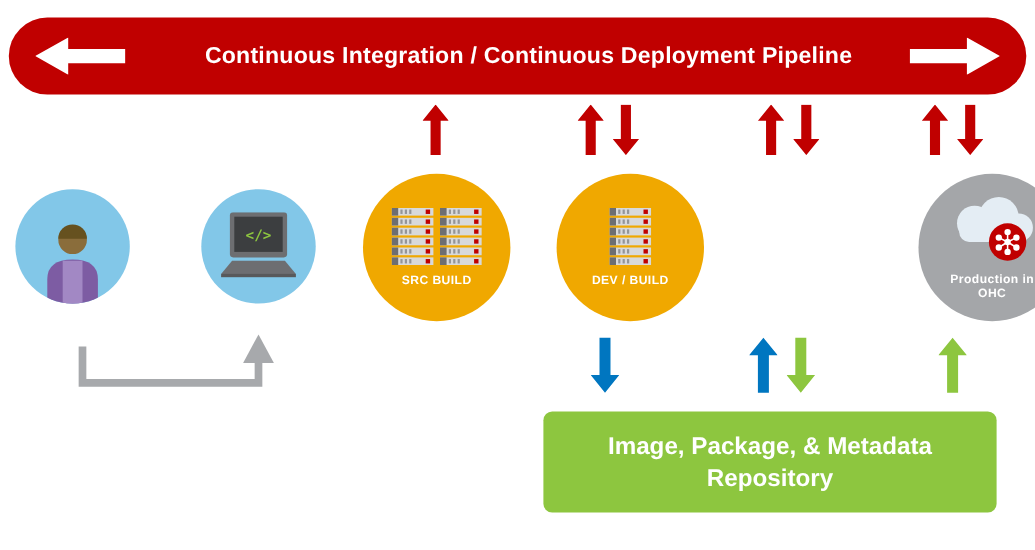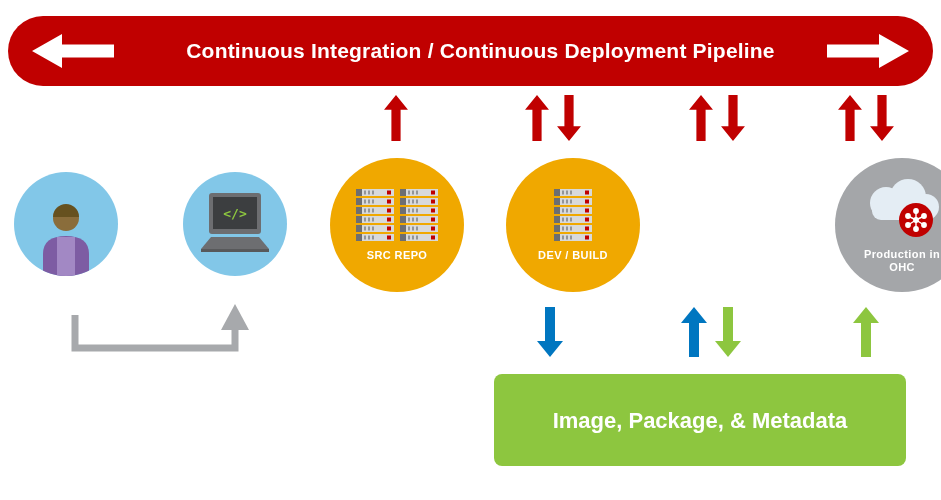--- a/index.html
+++ b/index.html
@@ -112,21 +112,21 @@
       <polygon points="8,56 76,56 66,44 18,44" fill="#6d6e71"></polygon>
       <rect x="8" y="56" width="68" height="3" fill="#58595b"></rect>
     </svg>
   </div>
 
   <div class="circle c-amber" style="left:330px;top:158px;width:134px;height:134px">
     <svg width="82" height="52" viewBox="0 0 82 52">
       <use href="#server-stack"></use>
       <use href="#server-stack" x="44"></use>
     </svg>
-    <div class="label">SRC REPO</div>
+    <div class="label">SRC BUILD</div>
   </div>
 
   <div class="circle c-amber" style="left:506px;top:158px;width:134px;height:134px">
     <svg width="38" height="52" viewBox="0 0 38 52">
       <use href="#server-stack"></use>
     </svg>
     <div class="label">DEV / BUILD</div>
   </div>
 
 
@@ -166,15 +166,16 @@
     </svg>
   <svg class="arr green" style="left:715px;top:306px" width="26" height="52">
       <use href="#arrow-down"></use>
     </svg>
   <svg class="arr green" style="left:853px;top:306px" width="26" height="52">
       <use href="#arrow-up"></use>
     </svg>
 
   <div class="repo-box">
     <div>Image, Package, &amp; Metadata</div>
+    <div>Repository</div>
   </div>
 
 </div>
 
 </body></html>

